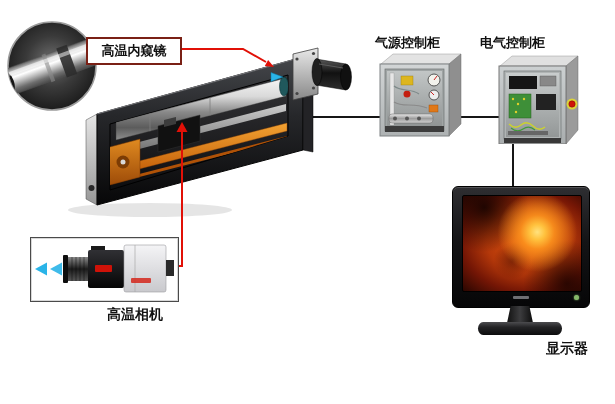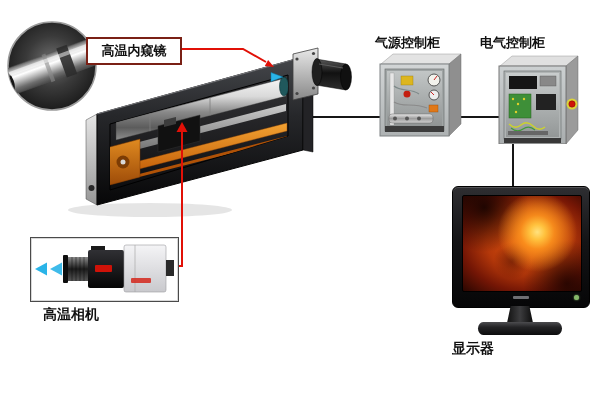--- a/index.html
+++ b/index.html
@@ -37,21 +37,21 @@
   .cab-label.gas{left:375px;top:34px;}
   .cab-label.elec{left:480px;top:34px;}
   .cabinet{position:absolute;z-index:2;}
   .cabinet.gas{left:377px;top:50px;width:88px;height:88px;}
   .cabinet.elec{left:498px;top:52px;width:86px;height:92px;}
 
   .camera-box{
     position:absolute;left:30px;top:237px;width:147px;height:63px;z-index:2;
     background:#fff;border:1px solid #4a4a4a;box-shadow:0 0 0 1px #d8d8d8 inset;
   }
-  .caption{position:absolute;z-index:3;font-weight:bold;color:#111;text-align:left;}
+  .caption{position:absolute;z-index:3;font-weight:bold;color:#111;text-align:right;}
   .caption.camera{left:43px;top:306px;width:120px;font-size:14px;}
   .caption.monitor{left:452px;top:340px;width:136px;font-size:14px;}
 
   .monitor{position:absolute;left:452px;top:186px;width:136px;height:152px;z-index:2;}
   .monitor .bezel{
     position:absolute;left:0;top:0;width:136px;height:120px;border-radius:6px;
     background:linear-gradient(180deg,#2e2e31 0%,#141416 45%,#060607 100%);
     border:1px solid #000;box-shadow:inset 0 1px 0 rgba(255,255,255,.18);
   }
   .monitor .screen{

